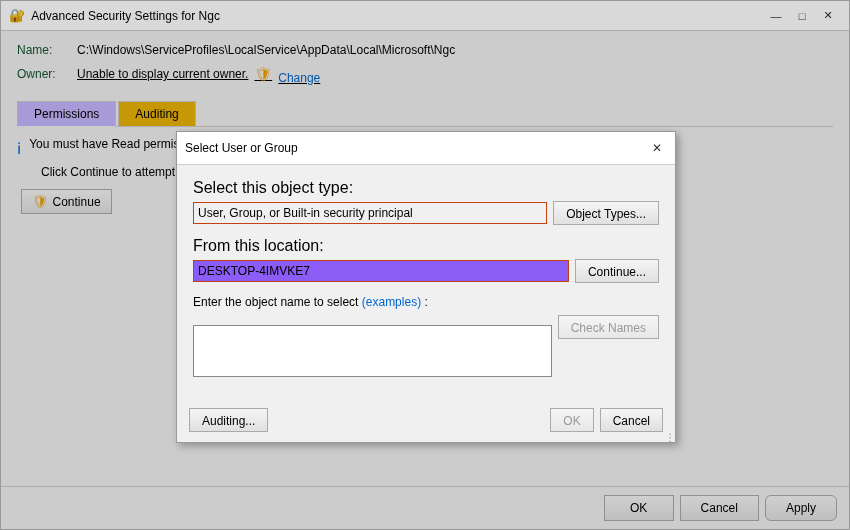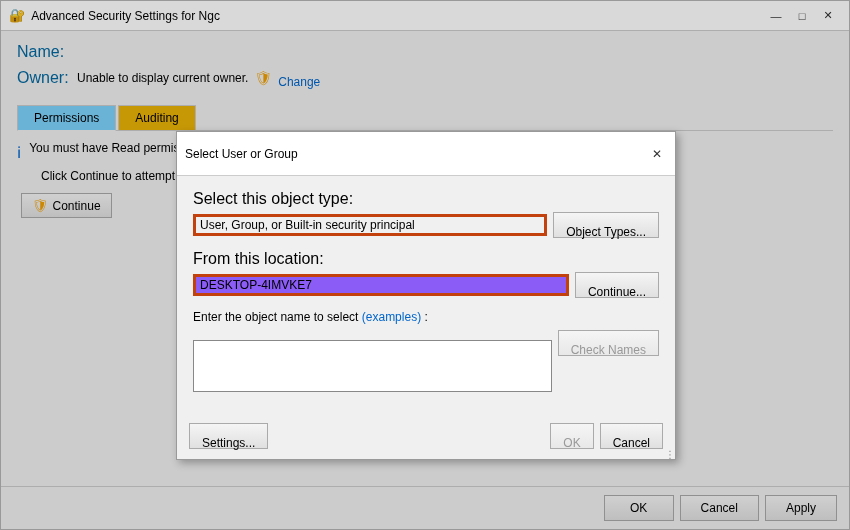--- a/index.html
+++ b/index.html
@@ -72,33 +72,34 @@
     }
 
     .field-row {
       display: flex;
       align-items: center;
       margin-bottom: 6px;
     }
 
     .field-label {
       width: 60px;
-      font-size: 16px;
-      color: #0369a1;
+      font-size: 12px;
+      color: #14532d;
     }
 
     .field-value {
       font-size: 12px;
       color: #000;
     }
 
     .field-owner {
       display: flex;
       align-items: center;
       gap: 6px;
+      text-decoration: underline;
     }
 
     .change-link {
       color: #0066cc;
       text-decoration: none;
       font-size: 12px;
       display: flex;
       align-items: center;
       gap: 3px;
       margin-top: 8px;
@@ -116,21 +117,21 @@
       border: 1px solid #ccc;
       border-bottom: none;
       background: #eab308;
       cursor: pointer;
       font-size: 12px;
       margin-right: 2px;
       color: #000;
     }
 
     .tab.active {
-      background: #7dd3fc;
+      background: #c4b5fd;
       border-bottom: 1px solid #f0f0f0;
       margin-bottom: -1px;
       z-index: 1;
     }
 
     
     .info-area {
       padding: 10px 0;
     }
 
@@ -178,20 +179,21 @@
     .btn-main {
       padding: 5px 20px;
       border: 1px solid #aaa;
       background: linear-gradient(to bottom, #f5f5f5, #e0e0e0);
       cursor: pointer;
       font-size: 12px;
       min-width: 70px;
     }
     .btn-main.apply {
       background: linear-gradient(to bottom, #f5f5f5, #e0e0e0);
+      border-radius: 6px;
     }
 
     
     .modal-overlay {
       position: absolute;
       top: 0; left: 0;
       width: 100%; height: 100%;
       background: rgba(0,0,0,0.15);
       display: flex;
       align-items: center;
@@ -210,21 +212,21 @@
       left: 175px;
     }
 
     .dialog-title-bar {
       background: #ffffff;
       border-bottom: 1px solid #ccc;
       padding: 6px 8px;
       display: flex;
       align-items: center;
       justify-content: space-between;
-      height: 44px;
+      height: 33px;
     }
 
     .dialog-title-text {
       font-size: 12px;
       font-weight: normal;
       color: #000;
     }
 
     .dialog-close-btn {
       width: 20px;
@@ -252,29 +254,29 @@
     .dialog-input-row {
       display: flex;
       gap: 6px;
       margin-bottom: 12px;
       align-items: center;
     }
 
     .dialog-input {
       flex: 1;
       height: 22px;
-      border: 3px solid #c2410c;
+      border: 1px solid #c2410c;
       background: #fff;
       padding: 2px 4px;
       font-size: 12px;
       font-family: 'Segoe UI', sans-serif;
     }
 
     .dialog-btn {
-      padding: 12px 12px;
+      padding: 5px 12px;
       border: 1px solid #aaa;
       background: linear-gradient(to bottom, #f5f5f5, #e0e0e0);
       cursor: pointer;
       font-size: 12px;
       white-space: nowrap;
       height: 24px;
     }
     .dialog-btn:disabled {
       color: #999;
       cursor: default;
@@ -353,20 +355,21 @@
       <button class="title-btn" title="—">—</button>
       <button class="title-btn">□</button>
       <button class="title-btn close">✕</button>
     </div>
   </div>
 
   <div class="main-content">
 
     <div class="field-row">
       <span class="field-label">Name:</span>
+      <span class="field-value">C:\Windows\ServiceProfiles\LocalService\AppData\Local\Microsoft\Ngc</span>
     </div>
 
     <div class="field-row">
       <span class="field-label">Owner:</span>
       <div class="field-owner">
         <span class="field-value">Unable to display current owner.</span>
         <span style="color:#f0a000; font-size:14px;">🛡</span>
         <a href="#" class="change-link">Change</a>
       </div>
     </div>
@@ -433,21 +436,21 @@
             <textarea class="object-name-textarea" style=""></textarea>
           </div>
           <div style="display:flex; align-items:flex-end; padding-bottom:0;">
             <button class="dialog-btn" disabled="" style="height:24px; margin-top:20px;">Check Names</button>
           </div>
         </div>
 
       </div>
 
       <div class="dialog-bottom-bar">
-        <button class="dialog-btn">Settings...</button>
+        <button class="dialog-btn">Auditing...</button>
         <div class="dialog-ok-cancel">
           <button class="dialog-btn" disabled="">OK</button>
           <button class="dialog-btn">Cancel</button>
         </div>
       </div>
 
       <div class="resize-handle">⋮</div>
 
     </div>
 

